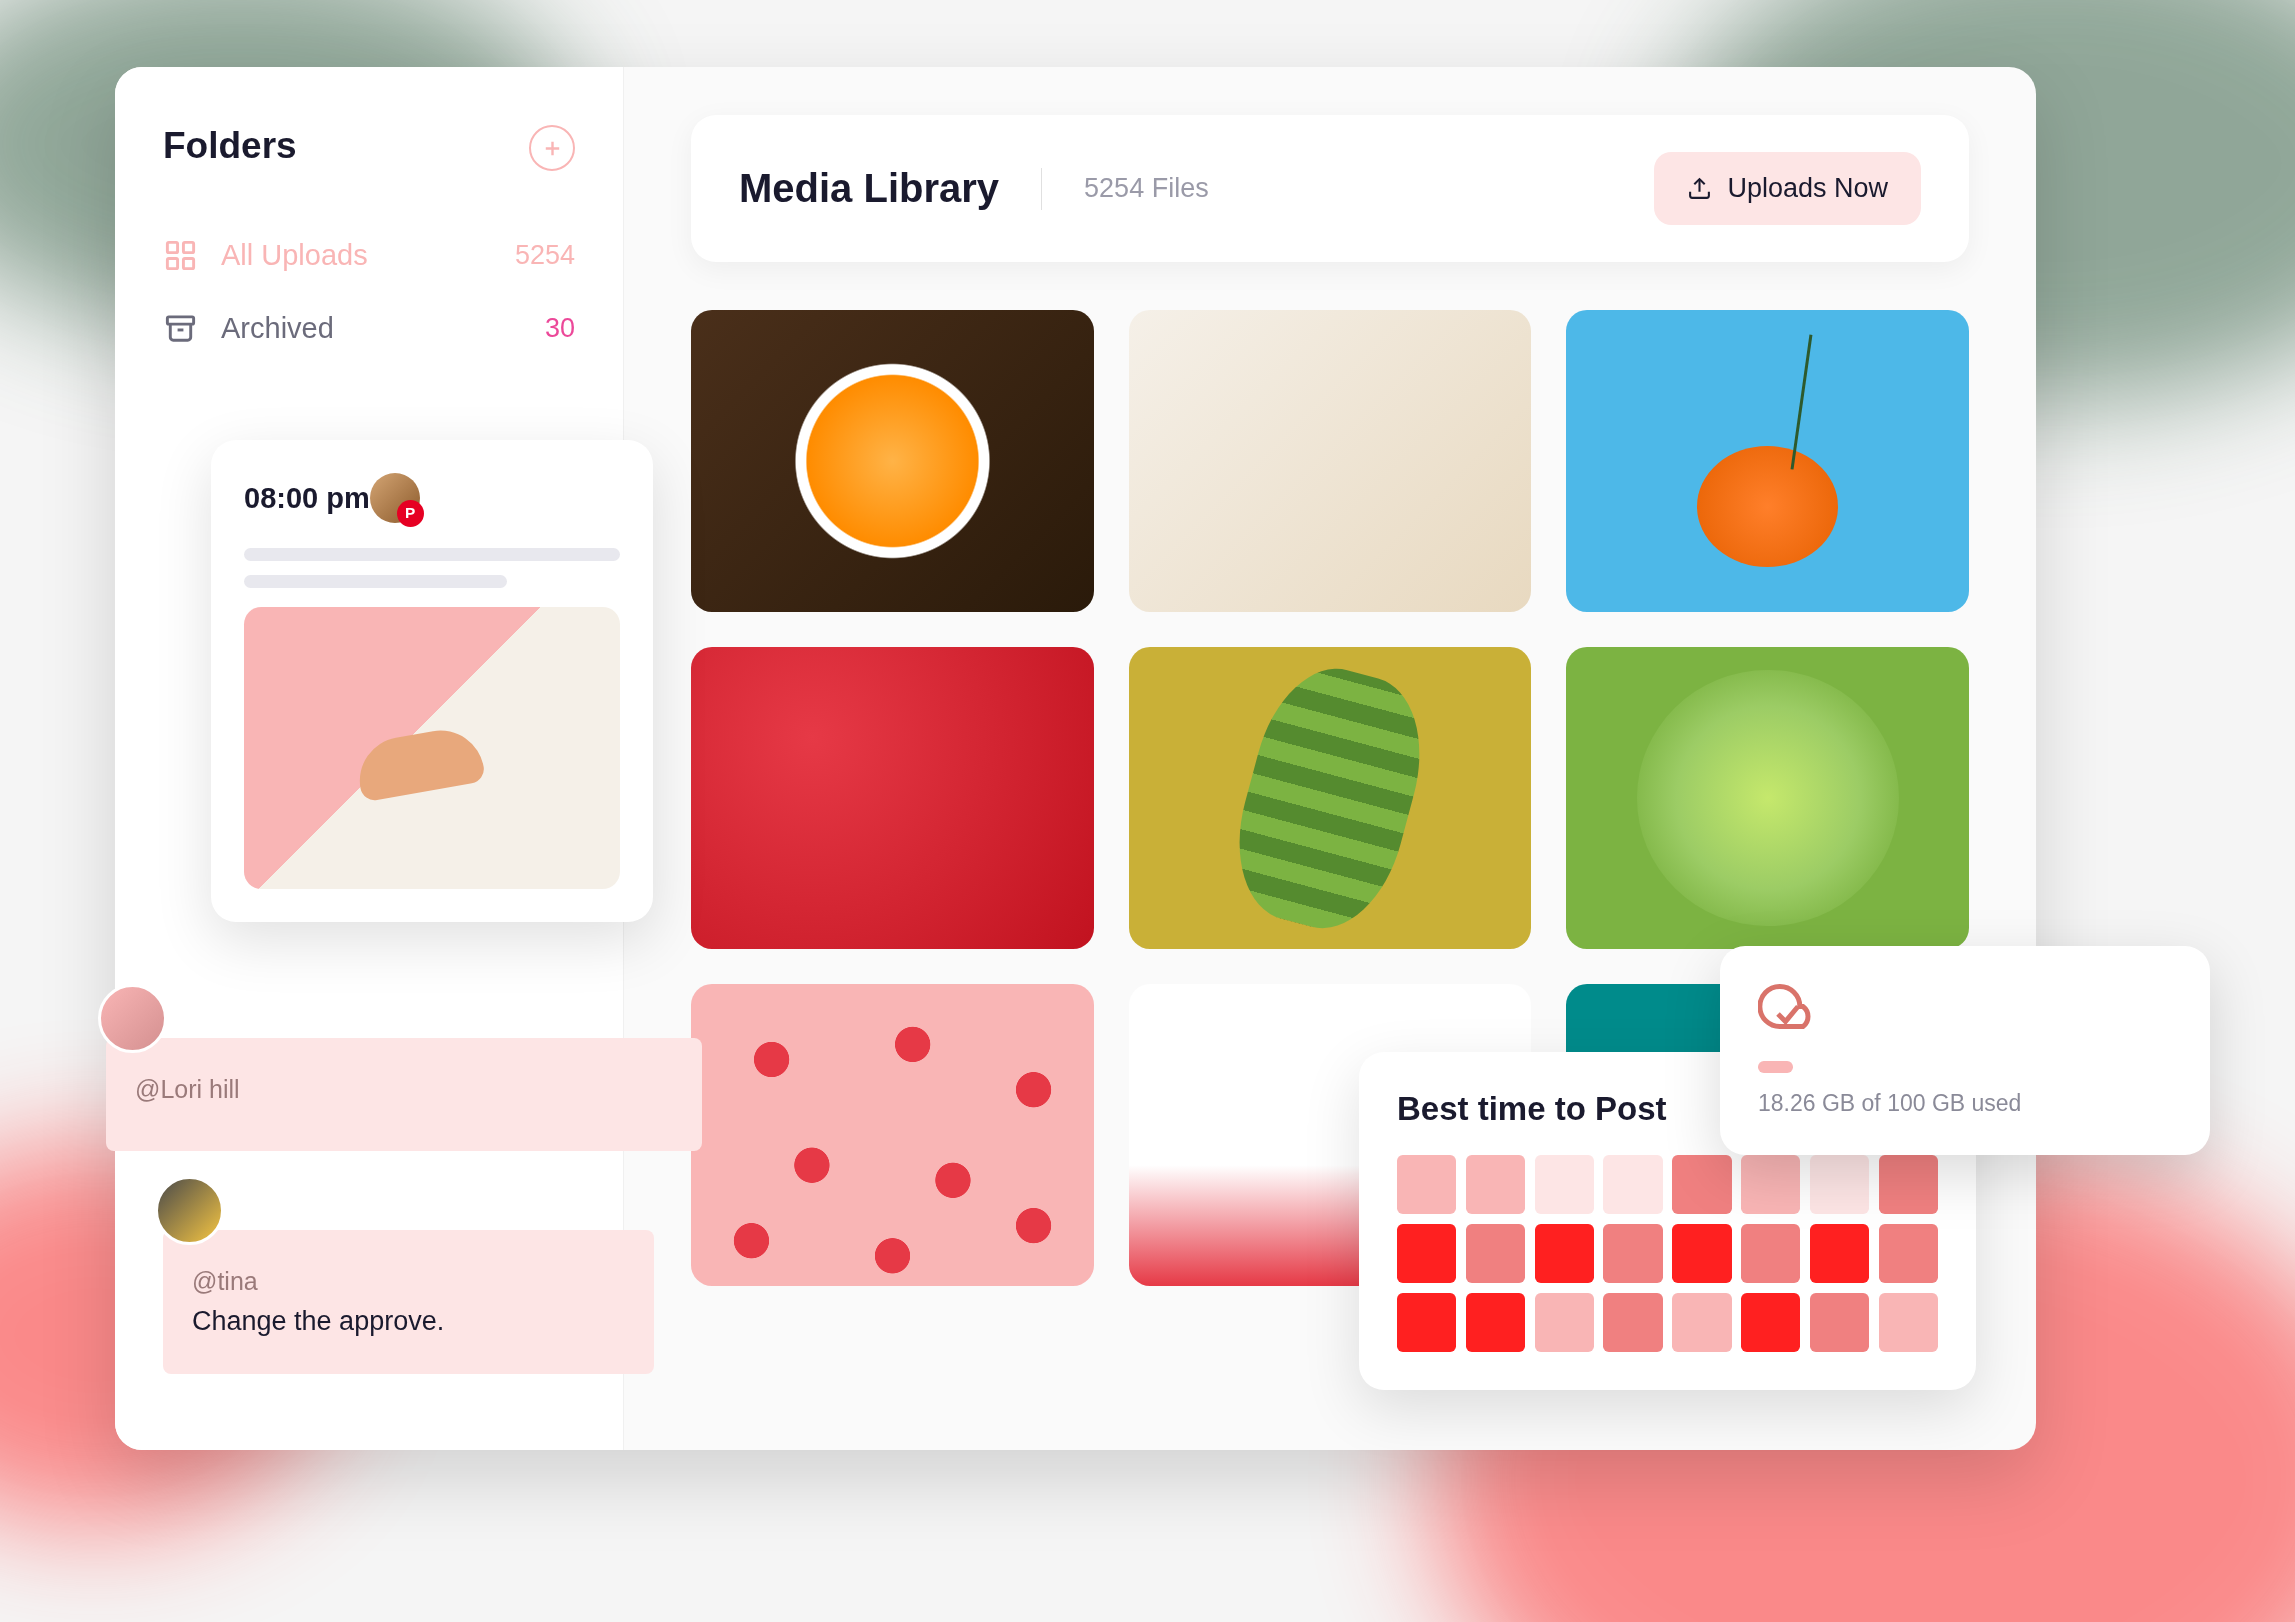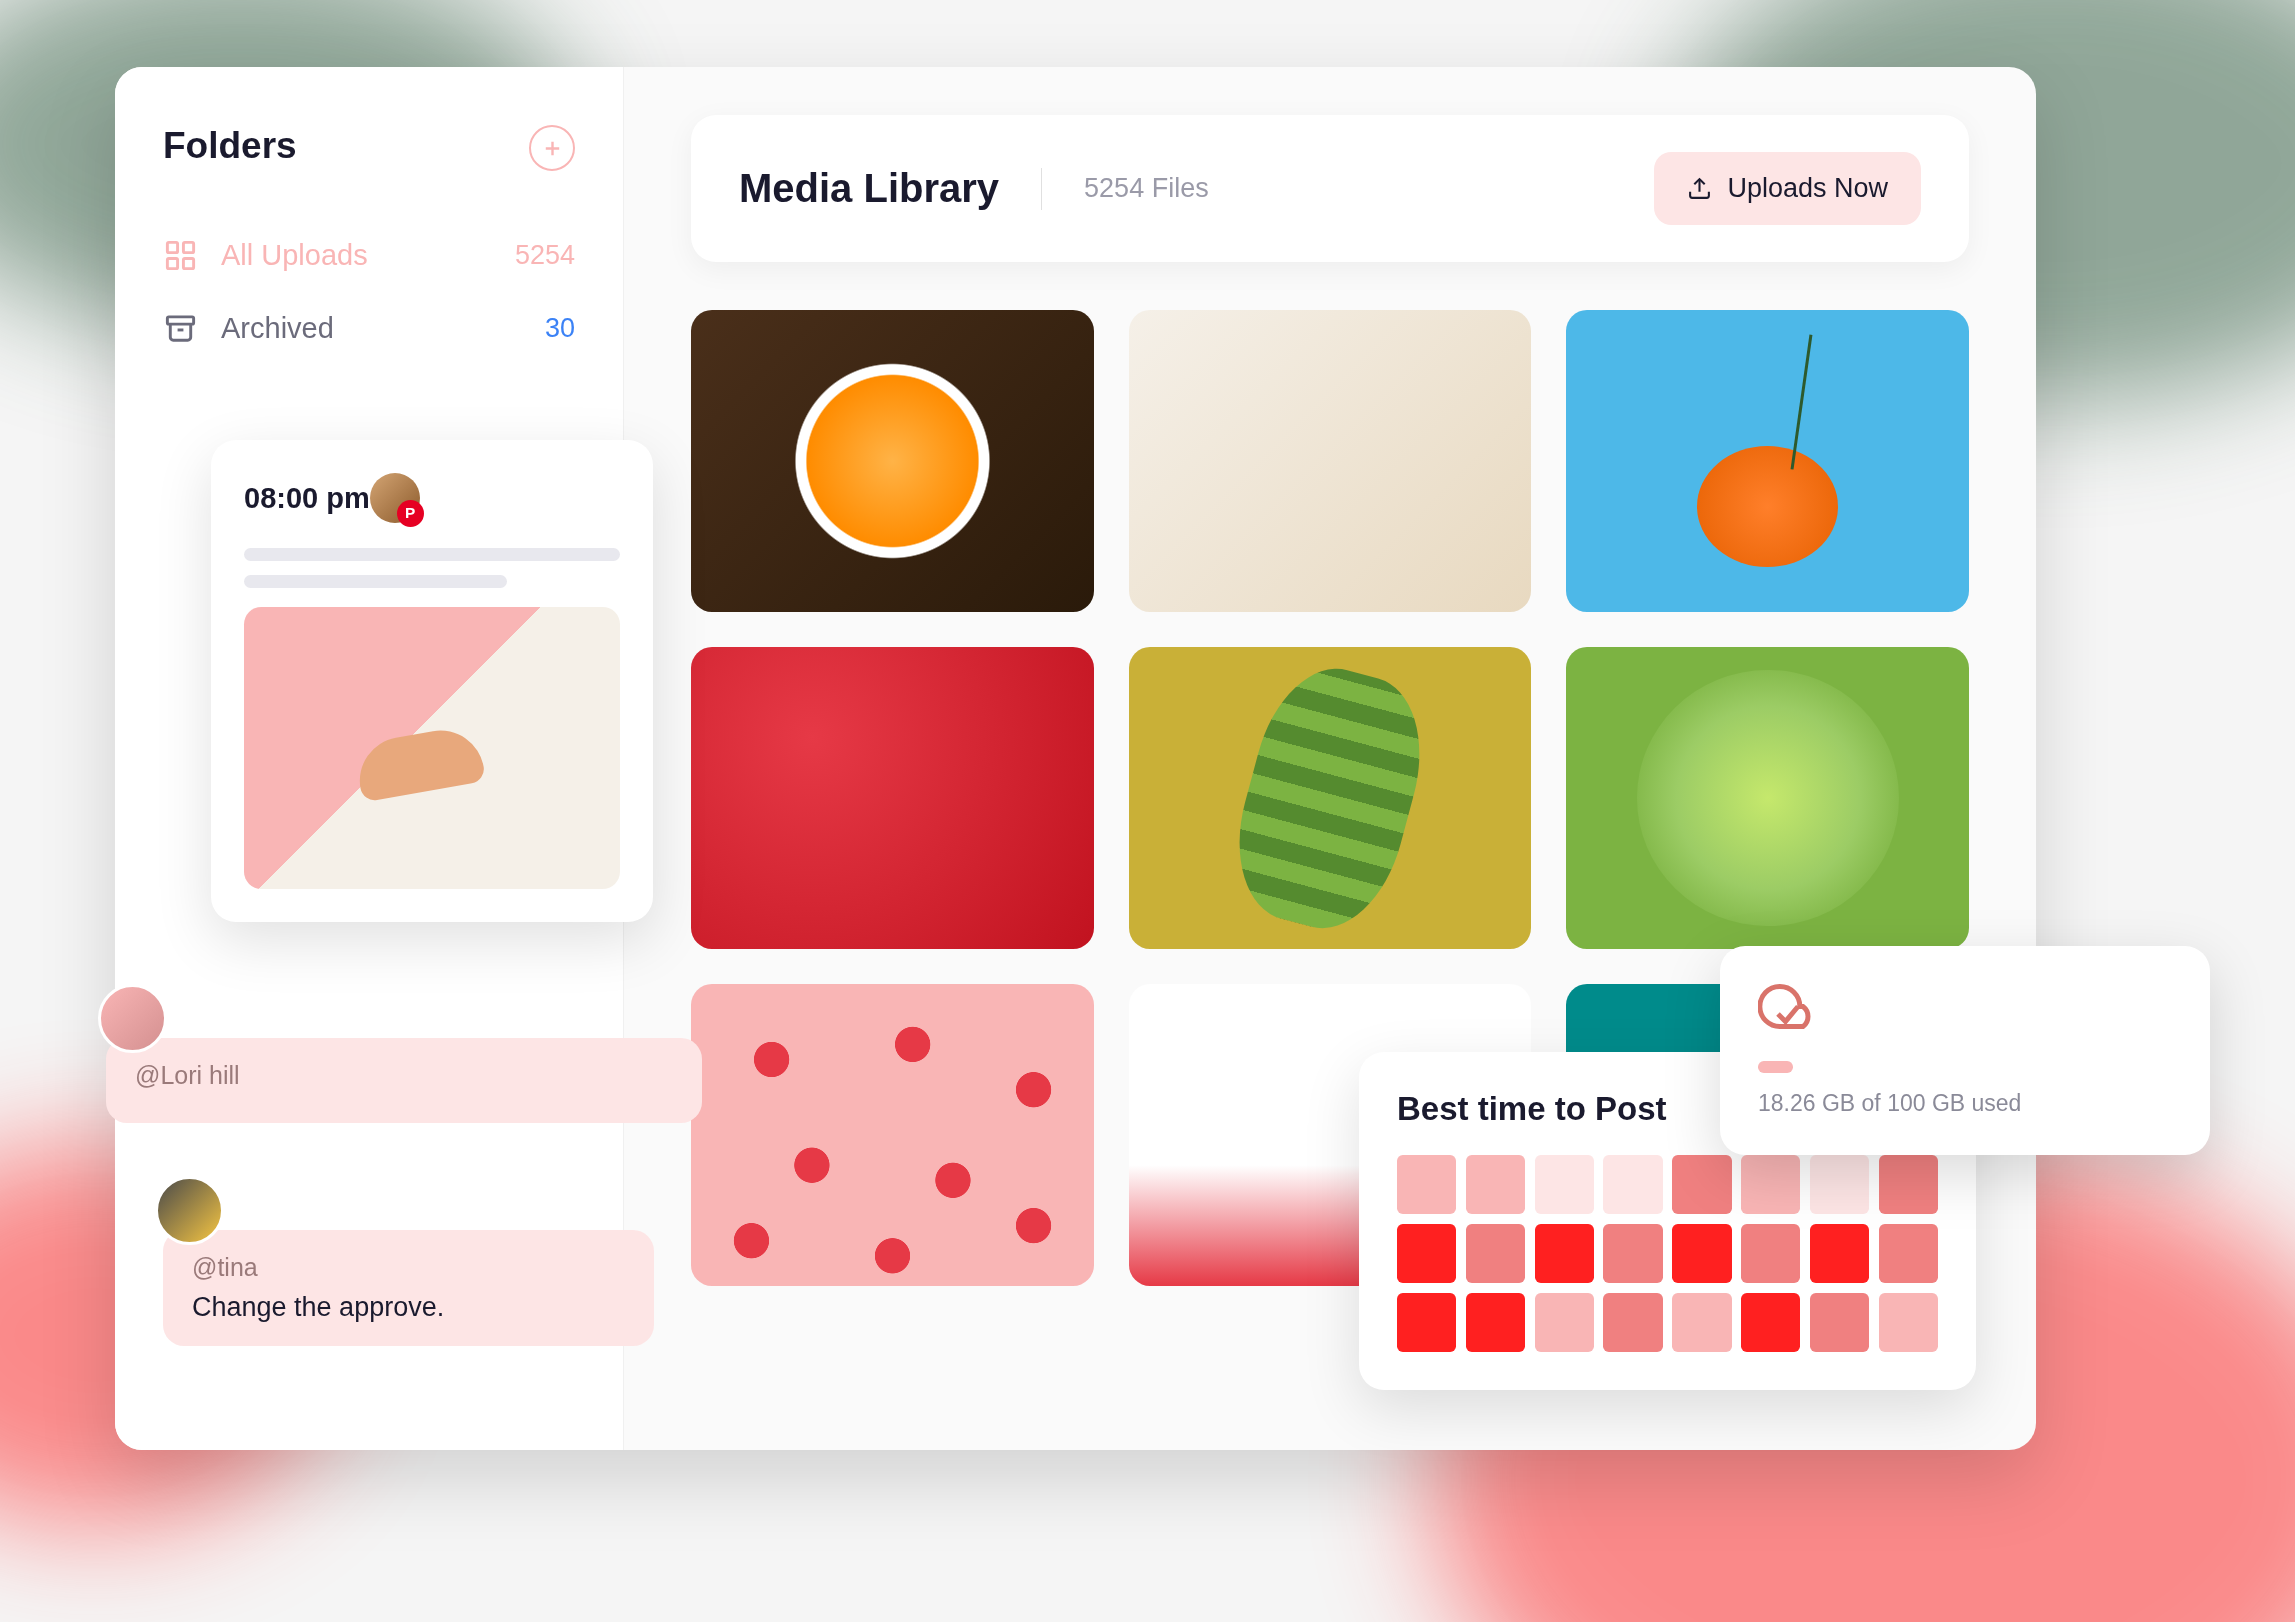--- a/index.html
+++ b/index.html
@@ -13,21 +13,21 @@
 .sidebar{width:509px;padding:58px 48px;background:#fff;border-right:1px solid #f0f0f0}
 .sidebar-hdr{display:flex;justify-content:space-between;align-items:flex-start;margin-bottom:48px}
 .sidebar-title{font-size:37px;font-weight:600;color:#1a1a2e}
 .add-btn{width:46px;height:46px;border-radius:50%;border:2.4px solid #f9b5b5;display:flex;align-items:center;justify-content:center;color:#f9b5b5;cursor:pointer;background:none}
 .nav-item{display:flex;align-items:center;padding:19px 0;cursor:pointer}
 .nav-icon{width:35px;height:35px;margin-right:23px}
 .nav-label{font-size:29px;flex:1}
 .nav-count{font-size:27px}
 .nav-item.active{color:#f9b5b5}
 .nav-item.inactive{color:#6b6b7b}
-.nav-item.inactive .nav-count{color:#3b82f6;font-weight:500}
+.nav-item.inactive .nav-count{color:#ec4899;font-weight:500}
 .main{flex:1;padding:48px 67px}
 .main-hdr{background:#fff;border-radius:25px;padding:37px 48px;display:flex;align-items:center;box-shadow:0 7.7px 29px rgba(0,0,0,.05);margin-bottom:48px}
 .main-title{font-size:40px;font-weight:600;color:#1a1a2e}
 .vdiv{width:1px;height:42px;background:#e0e0e0;margin:0 42px}
 .file-count{font-size:27px;color:#9a9aa8}
 .upload-btn{margin-left:auto;background:#fde5e5;color:#1a1a2e;border:none;border-radius:17.3px;padding:21px 33px;font-size:27px;font-weight:500;display:flex;align-items:center;gap:15.4px;cursor:pointer}
 .grid{display:grid;grid-template-columns:repeat(3,1fr);gap:35px}
 .tile{aspect-ratio:4/3;border-radius:21px;overflow:hidden;cursor:pointer;position:relative}
 .t-orange{background:linear-gradient(135deg,#4a2f1a,#2a1a0a);display:flex;align-items:center;justify-content:center}
 .t-orange::after{content:"";width:55%;height:72%;background:radial-gradient(circle,#ffb347 0%,#ff8c00 55%,#fff 56%,#fff 62%,transparent 63%);border-radius:50%}
@@ -46,21 +46,21 @@
 .card-post{position:absolute;top:440px;left:211px;width:442px;background:#fff;border-radius:25px;padding:33px;box-shadow:0 19px 58px rgba(0,0,0,.12)}
 .post-hdr{display:flex;justify-content:flex-start;align-items:center;margin-bottom:25px}
 .post-time{font-size:29px;font-weight:700;color:#1a1a2e}
 .avatar-wrap{position:relative}
 .avatar{width:50px;height:50px;border-radius:50%;background:linear-gradient(135deg,#d4a574,#8b5a2b)}
 .pin-badge{position:absolute;bottom:-3.8px;right:-3.8px;width:27px;height:27px;background:#e60023;border-radius:50%;display:flex;align-items:center;justify-content:center;color:#fff;font-size:15.4px;font-weight:700}
 .skel{height:13.4px;background:#e8e8ee;border-radius:6.7px;margin-bottom:13.4px}
 .skel.short{width:70%}
 .post-img{width:100%;aspect-ratio:4/3;border-radius:17.3px;background:linear-gradient(135deg,#f9b5b5 0%,#f9b5b5 45%,#f5f0e8 45%,#f5f0e8 100%);margin-top:19px;position:relative;overflow:hidden}
 .post-img::after{content:"";position:absolute;width:125px;height:58px;background:#e8a87c;border-radius:58px 58px 19px 19px;left:30%;top:45%;transform:rotate(-10deg)}
-.comment{position:absolute;background:#fde5e5;border-radius:21px;padding:23px 29px}
+.comment{position:absolute;background:#fde5e5;border-radius:8px;padding:37px 29px}
 .c1{top:1038px;left:106px;width:596px}
 .c2{top:1230px;left:163px;width:491px}
 .c-avatar{position:absolute;width:69px;height:69px;border-radius:50%;top:-54px;left:-7.7px;border:3.8px solid #fff}
 .c1 .c-avatar{background:linear-gradient(135deg,#f9b5b5,#d49090)}
 .c2 .c-avatar{background:linear-gradient(135deg,#4a4a4a,#f5c542)}
 .c-user{font-size:25px;color:#9a7a7a;margin-bottom:9.6px}
 .c-text{font-size:27px;color:#1a1a2e}
 .card-heatmap{position:absolute;top:1052px;left:1359px;width:617px;background:#fff;border-radius:25px;padding:38px;box-shadow:0 19px 58px rgba(0,0,0,.12)}
 .hm-title{font-size:33px;font-weight:600;color:#1a1a2e;margin-bottom:27px}
 .hm-grid{display:grid;grid-template-columns:repeat(8,1fr);gap:9.6px}

